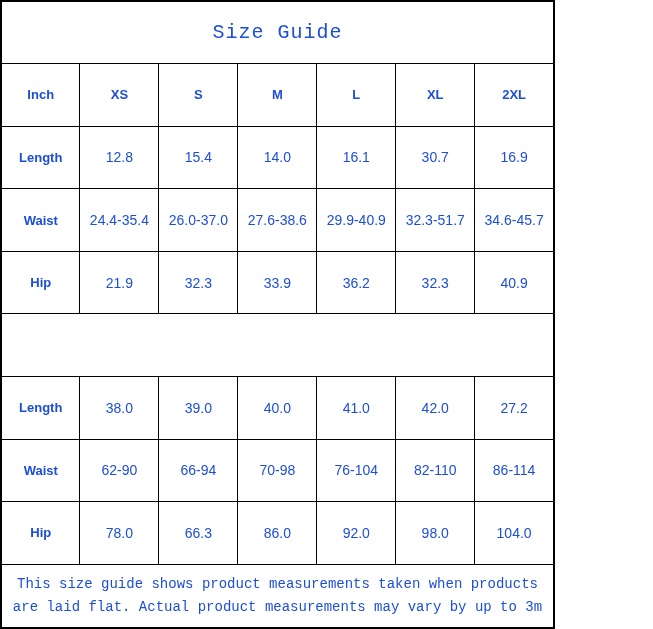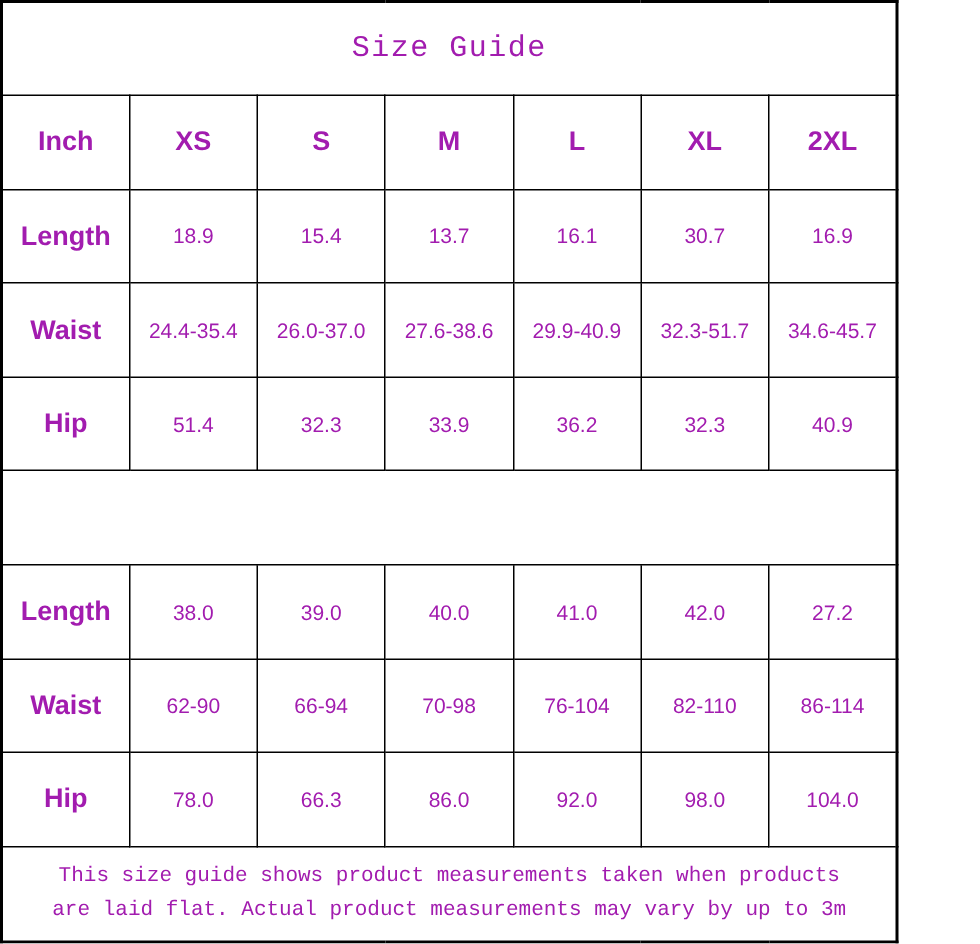--- a/index.html
+++ b/index.html
@@ -9,44 +9,44 @@
   }
   .canvas {
     width: 653px;
     height: 629px;
     background: #ffffff;
     box-sizing: border-box;
   }
   table.size-guide {
     border-collapse: collapse;
     table-layout: fixed;
-    width: 599px;
+    width: 555px;
     height: 629px;
     box-sizing: border-box;
     border: 2px solid #000000;
-    color: #a21caf;
+    color: #1d4ed8;
   }
   table.size-guide td {
     border: 1px solid #000000;
     text-align: center;
     vertical-align: middle;
     padding: 0;
     overflow: hidden;
   }
   tr.title-row { height: 57px; }
   tr.title-row td {
     font-family: "Liberation Mono", "DejaVu Sans Mono", monospace;
     font-size: 20px;
     font-weight: normal;
     letter-spacing: 1px;
   }
   tr.header-row, tr.data-row { height: 57px; }
   td.unit-cell, td.size-cell, td.metric-cell {
     font-family: "Liberation Sans", sans-serif;
-    font-size: 18px;
+    font-size: 13px;
     font-weight: bold;
   }
   td.value-cell {
     font-family: "Liberation Sans", sans-serif;
     font-size: 14px;
     font-weight: normal;
   }
   tr.gap-row { height: 57px; }
   tr.foot-row { height: 58px; }
   tr.foot-row td {
@@ -84,39 +84,39 @@
       <td class="unit-cell">Inch</td>
       <td class="size-cell">XS</td>
       <td class="size-cell">S</td>
       <td class="size-cell">M</td>
       <td class="size-cell">L</td>
       <td class="size-cell">XL</td>
       <td class="size-cell">2XL</td>
     </tr>
     <tr class="data-row">
       <td class="metric-cell">Length</td>
-      <td class="value-cell">18.9</td>
+      <td class="value-cell">12.8</td>
       <td class="value-cell">15.4</td>
-      <td class="value-cell">13.7</td>
+      <td class="value-cell">14.0</td>
       <td class="value-cell">16.1</td>
       <td class="value-cell">30.7</td>
       <td class="value-cell">16.9</td>
     </tr>
     <tr class="data-row">
       <td class="metric-cell">Waist</td>
       <td class="value-cell">24.4-35.4</td>
       <td class="value-cell">26.0-37.0</td>
       <td class="value-cell">27.6-38.6</td>
       <td class="value-cell">29.9-40.9</td>
       <td class="value-cell">32.3-51.7</td>
       <td class="value-cell">34.6-45.7</td>
     </tr>
     <tr class="data-row">
       <td class="metric-cell">Hip</td>
-      <td class="value-cell">51.4</td>
+      <td class="value-cell">21.9</td>
       <td class="value-cell">32.3</td>
       <td class="value-cell">33.9</td>
       <td class="value-cell">36.2</td>
       <td class="value-cell">32.3</td>
       <td class="value-cell">40.9</td>
     </tr>
 
     <tr class="gap-row">
       <td colspan="7"></td>
     </tr>

